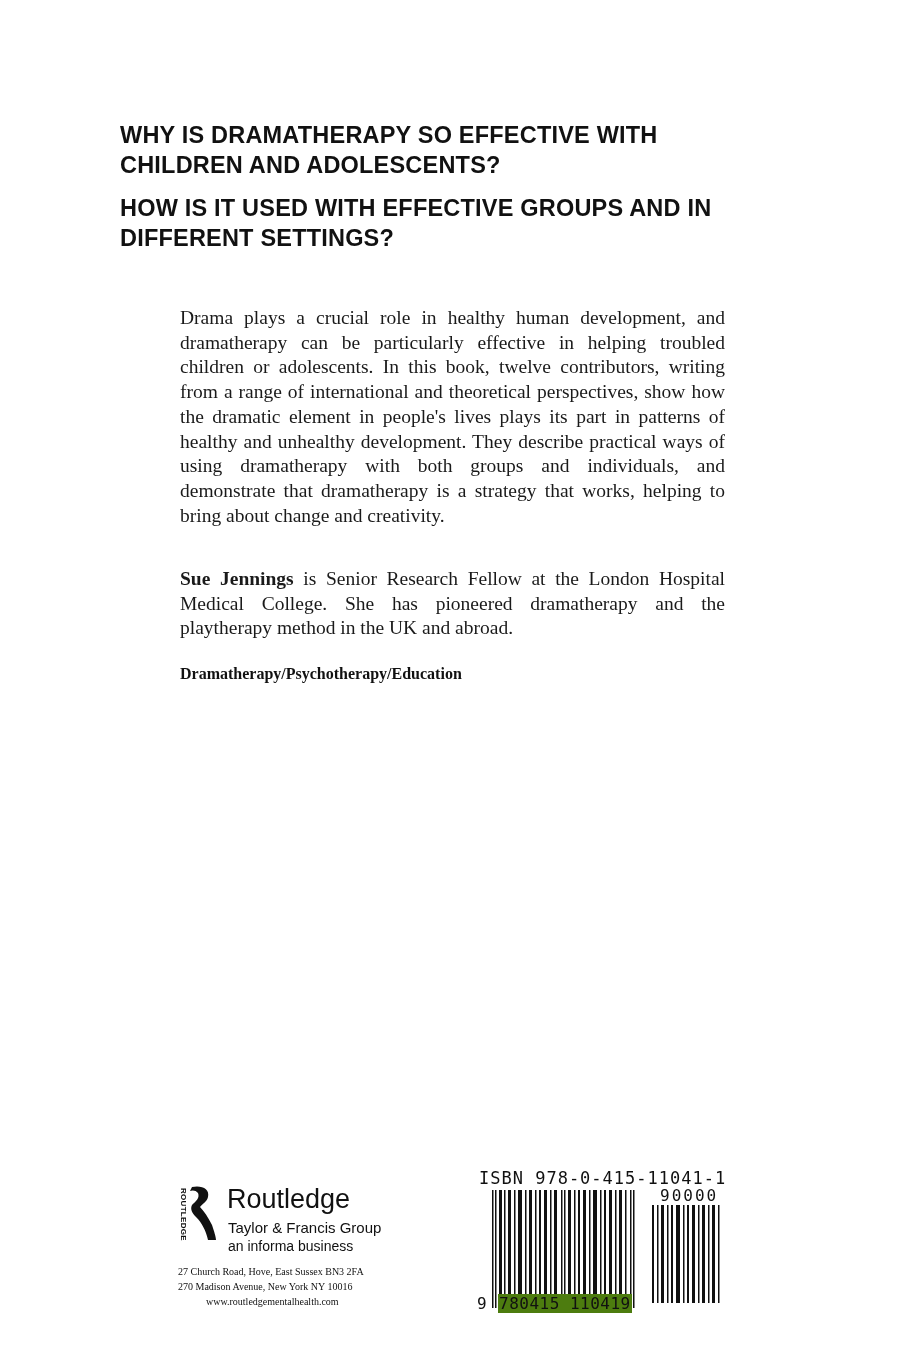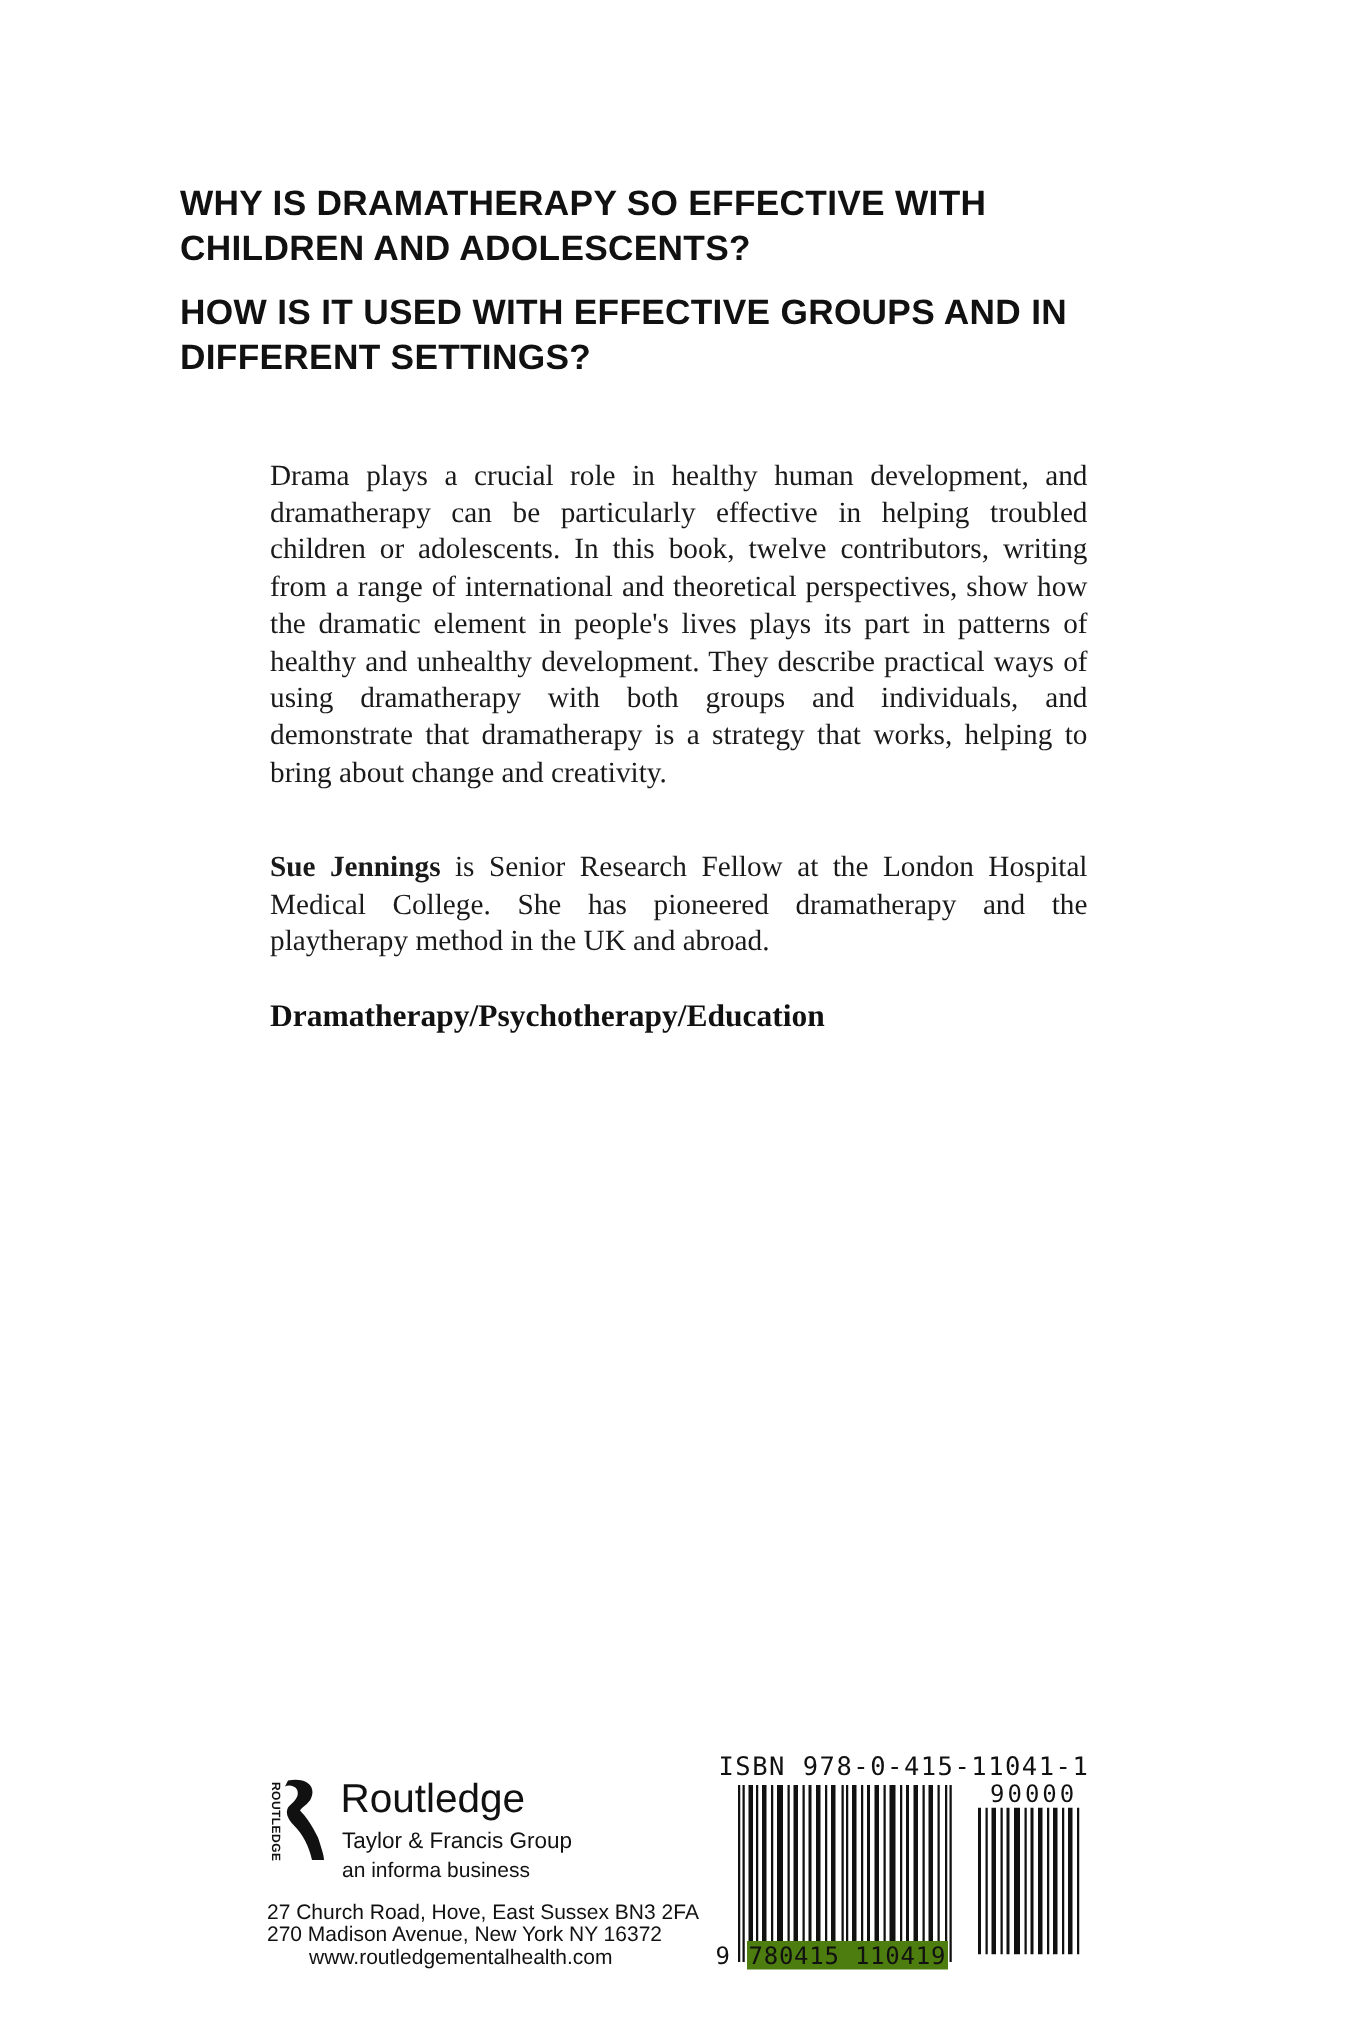--- a/index.html
+++ b/index.html
@@ -16,34 +16,34 @@
     #hl2 { top: 193px; }
     .body-text {
       position: absolute; left: 180px; width: 545px;
       font-family: "Liberation Serif", "DejaVu Serif", serif;
       font-size: 19.5px; line-height: 24.7px; text-align: justify; color: #1a1a1a;
     }
     #desc { top: 306px; }
     #bio { top: 567px; }
     #cat {
       position: absolute; left: 180px; top: 665px;
-      font-family: "Liberation Serif", "DejaVu Serif", serif; font-weight: bold; font-size: 21px; color: #111;
+      font-family: "Liberation Serif", "DejaVu Serif", serif; font-weight: bold; font-size: 16px; color: #111;
     }
     b.name { font-weight: bold; }
     
     #logo { position: absolute; left: 178px; top: 1185px; width: 40px; height: 56px; }
     #logo-vert {
       position: absolute; left: 172px; top: 1188px; width: 16px; height: 56px;
       font-family: "Liberation Sans", sans-serif; font-weight: bold; font-size: 8px;
       writing-mode: vertical-rl; letter-spacing: 0.3px; color: #111;
     }
     #pub-name { position: absolute; left: 227px; top: 1184px; font-family: "Liberation Sans", sans-serif; font-size: 27px; color: #111; }
     #pub-group { position: absolute; left: 228px; top: 1219px; font-family: "Liberation Sans", sans-serif; font-size: 15px; color: #111; }
     #pub-tag { position: absolute; left: 228px; top: 1238px; font-family: "Liberation Sans", sans-serif; font-size: 14px; color: #111; }
-    .addr { position: absolute; left: 178px; font-family: Liberation Sans, sans-serif; font-size: 14px; color: #111; text-align: center; }
+    .addr { position: absolute; left: 178px; font-family: Liberation Serif, serif; font-size: 10px; color: #111; text-align: center; }
     #addr1 { top: 1266px; } #addr2 { top: 1281px; } #addr3 { top: 1296px; margin-left: 28px; }
     
     #isbn-label { position: absolute; left: 479px; top: 1168px; font-family: "DejaVu Sans Mono", "Liberation Mono", monospace; font-size: 17px; letter-spacing: 1px; color: #111; }
     #bc-main { position: absolute; left: 492px; top: 1190px; width: 145px; height: 118px; }
     #bc-add { position: absolute; left: 652px; top: 1205px; width: 70px; height: 98px; }
     #addon-num { position: absolute; left: 660px; top: 1186px; font-family: "DejaVu Sans Mono", monospace; font-size: 16px; letter-spacing: 2px; color: #111; }
     #ean-first { position: absolute; left: 477px; top: 1294px; font-family: "DejaVu Sans Mono", monospace; font-size: 16px; color: #111; }
     #ean-rest { position: absolute; left: 498px; top: 1294px; font-family: "DejaVu Sans Mono", monospace; font-size: 16px; letter-spacing: 0.5px; color: #111; background: #4d7c0f; padding: 0 1px; }
   </style>
 </head>
@@ -61,21 +61,21 @@
 <div id="cat">Dramatherapy/Psychotherapy/Education</div>
 
 <div id="logo-vert">ROUTLEDGE</div>
 <svg id="logo" viewBox="0 0 40 56">
   <path d="M14 2 C24 0 32 4 30 12 C29 17 24 19 22 22 C26 26 30 32 34 40 C36 46 38 52 38 55 L30 55 C28 46 24 38 18 32 C14 28 12 24 14 20 C18 16 22 13 20 8 C18 5 14 5 12 6 Z" fill="#111"></path>
 </svg>
 <div id="pub-name">Routledge</div>
 <div id="pub-group">Taylor &amp; Francis Group</div>
 <div id="pub-tag">an informa business</div>
 <div id="addr1" class="addr">27 Church Road, Hove, East Sussex BN3 2FA</div>
-<div id="addr2" class="addr">270 Madison Avenue, New York NY 16372</div>
+<div id="addr2" class="addr">270 Madison Avenue, New York NY 10016</div>
 <div id="addr3" class="addr">www.routledgementalhealth.com</div>
 
 <div id="isbn-label">ISBN 978-0-415-11041-1</div>
 <div id="addon-num">90000</div>
 <svg id="bc-main" viewBox="0 0 145 118" preserveAspectRatio="none">
   <g fill="#111">
     <rect x="0" y="0" width="1.5" height="118"></rect>
       <rect x="3" y="0" width="1.5" height="118"></rect>
     <rect x="7" y="0" width="3" height="108"></rect>
       <rect x="12" y="0" width="1.5" height="108"></rect>

